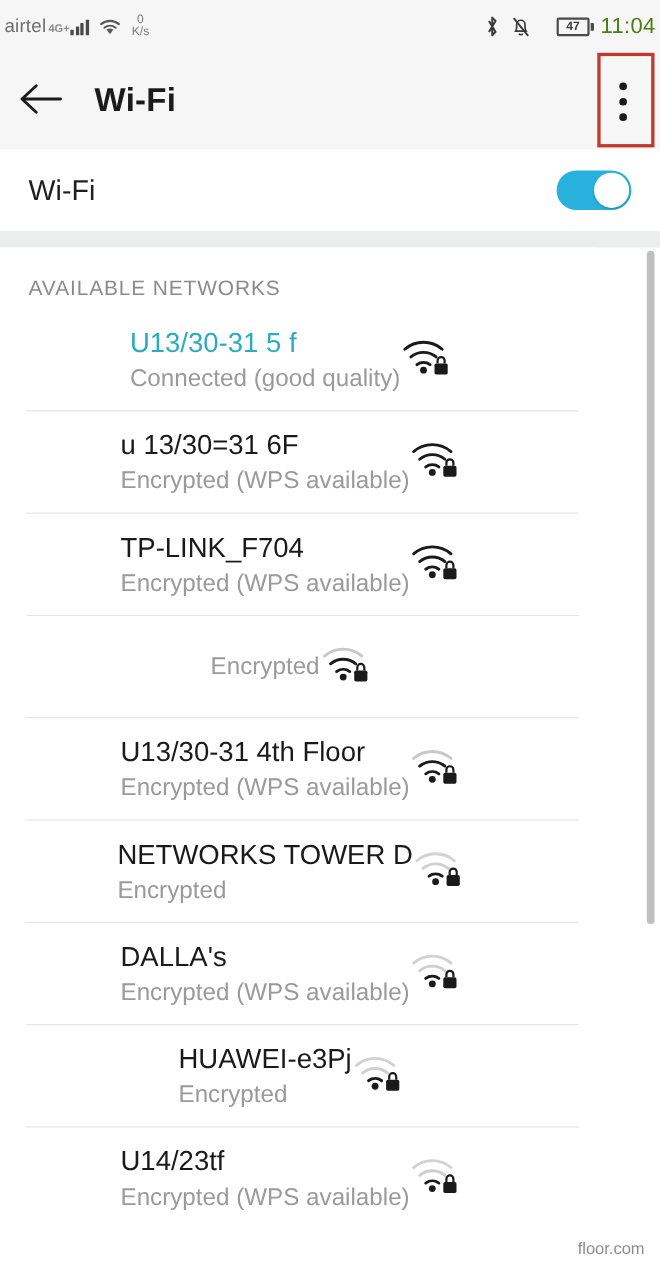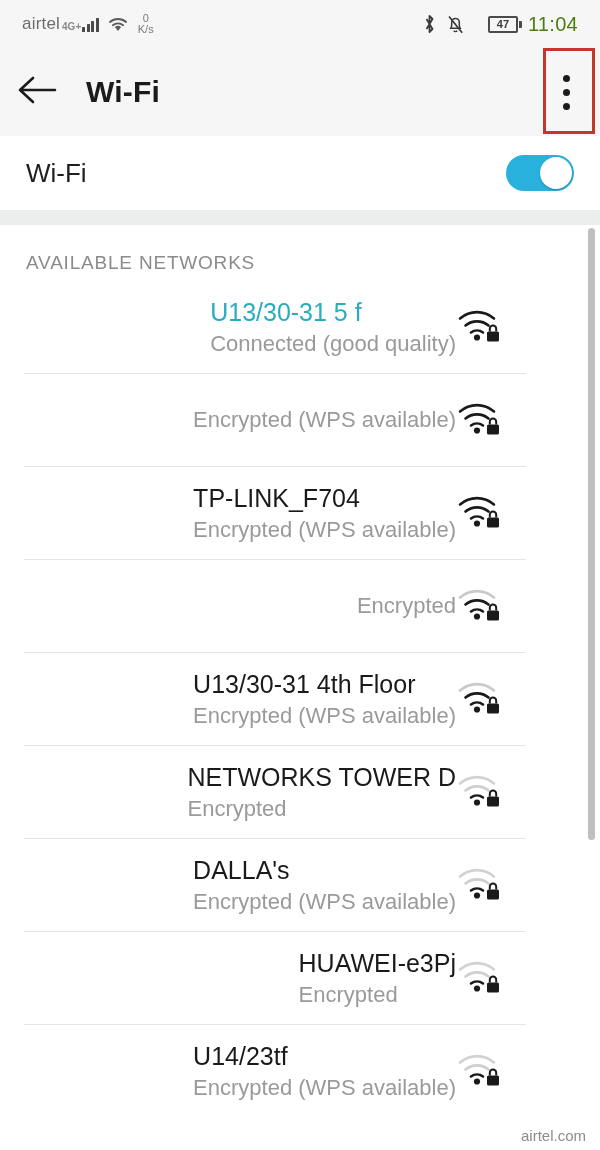--- a/index.html
+++ b/index.html
@@ -22,21 +22,21 @@
   
   .statusbar {
     position: absolute;
     top: 0; left: 0;
     width: 600px;
     height: 48px;
     background: #f6f6f6;
     display: flex;
     align-items: center;
     justify-content: space-between;
-    padding: 0 22px;
+    padding: 0 4px;
     box-sizing: border-box;
   }
   .sb-left, .sb-right {
     display: flex;
     align-items: center;
   }
   .sb-carrier {
     font-size: 17px;
     color: #6d6d6d;
     letter-spacing: 0.2px;
@@ -221,21 +221,21 @@
     height: 55px;
     box-sizing: border-box;
   }
   .net-row {
     position: relative;
     height: 93px;
     padding: 0 26px;
     box-sizing: border-box;
     display: flex;
     align-items: center;
-    justify-content: flex-end;
+    justify-content: center;
     cursor: pointer;
   }
   .net-row .divider {
     position: absolute;
     left: 24px; right: 14px;
     top: 0;
     height: 1px;
     background: #e4e4e4;
   }
   .net-row:first-of-type .divider { display: none; }
@@ -358,20 +358,21 @@
               <path d="M9.5 18.5 A18 18 0 0 1 32.5 18.5" stroke="#1a1a1a" stroke-width="2.6" fill="none" stroke-linecap="round"></path>
               <path d="M15 25.5 A10 10 0 0 1 27 25.5" stroke="#1a1a1a" stroke-width="2.6" fill="none" stroke-linecap="round"></path>
               <circle cx="21" cy="30.5" r="3.1" fill="#1a1a1a"></circle>
               <rect x="31" y="24.5" width="12" height="10" rx="1.6" fill="#1a1a1a"></rect>
               <path d="M33.8 24.5 L33.8 21.8 A3.2 3.2 0 0 1 40.2 21.8 L40.2 24.5" stroke="#1a1a1a" stroke-width="2" fill="none"></path>
             </svg></div>
         </div>
         <div class="net-row">
           <div class="divider"></div>
           <div class="net-text">
+            <span class="ssid">u 13/30=31 6F</span>
             <span class="net-status">Encrypted (WPS available)</span>
           </div>
           <div class="net-icon"><svg width="46" height="36" viewBox="0 0 46 36">
               <path d="M4 11.5 A26 26 0 0 1 38 11.5" stroke="#1a1a1a" stroke-width="2.6" fill="none" stroke-linecap="round"></path>
               <path d="M9.5 18.5 A18 18 0 0 1 32.5 18.5" stroke="#1a1a1a" stroke-width="2.6" fill="none" stroke-linecap="round"></path>
               <path d="M15 25.5 A10 10 0 0 1 27 25.5" stroke="#1a1a1a" stroke-width="2.6" fill="none" stroke-linecap="round"></path>
               <circle cx="21" cy="30.5" r="3.1" fill="#1a1a1a"></circle>
               <rect x="31" y="24.5" width="12" height="10" rx="1.6" fill="#1a1a1a"></rect>
               <path d="M33.8 24.5 L33.8 21.8 A3.2 3.2 0 0 1 40.2 21.8 L40.2 24.5" stroke="#1a1a1a" stroke-width="2" fill="none"></path>
             </svg></div>
@@ -477,14 +478,14 @@
               <path d="M15 25.5 A10 10 0 0 1 27 25.5" stroke="#1a1a1a" stroke-width="2.6" fill="none" stroke-linecap="round"></path>
               <circle cx="21" cy="30.5" r="3.1" fill="#1a1a1a"></circle>
               <rect x="31" y="24.5" width="12" height="10" rx="1.6" fill="#1a1a1a"></rect>
               <path d="M33.8 24.5 L33.8 21.8 A3.2 3.2 0 0 1 40.2 21.8 L40.2 24.5" stroke="#1a1a1a" stroke-width="2" fill="none"></path>
             </svg></div>
         </div>
       </div>
   </div>
 
   <div class="scrollbar"></div>
-  <div class="watermark">airtel.com</div>
+  <div class="watermark">floor.com</div>
 </div>
 
 </body></html>

